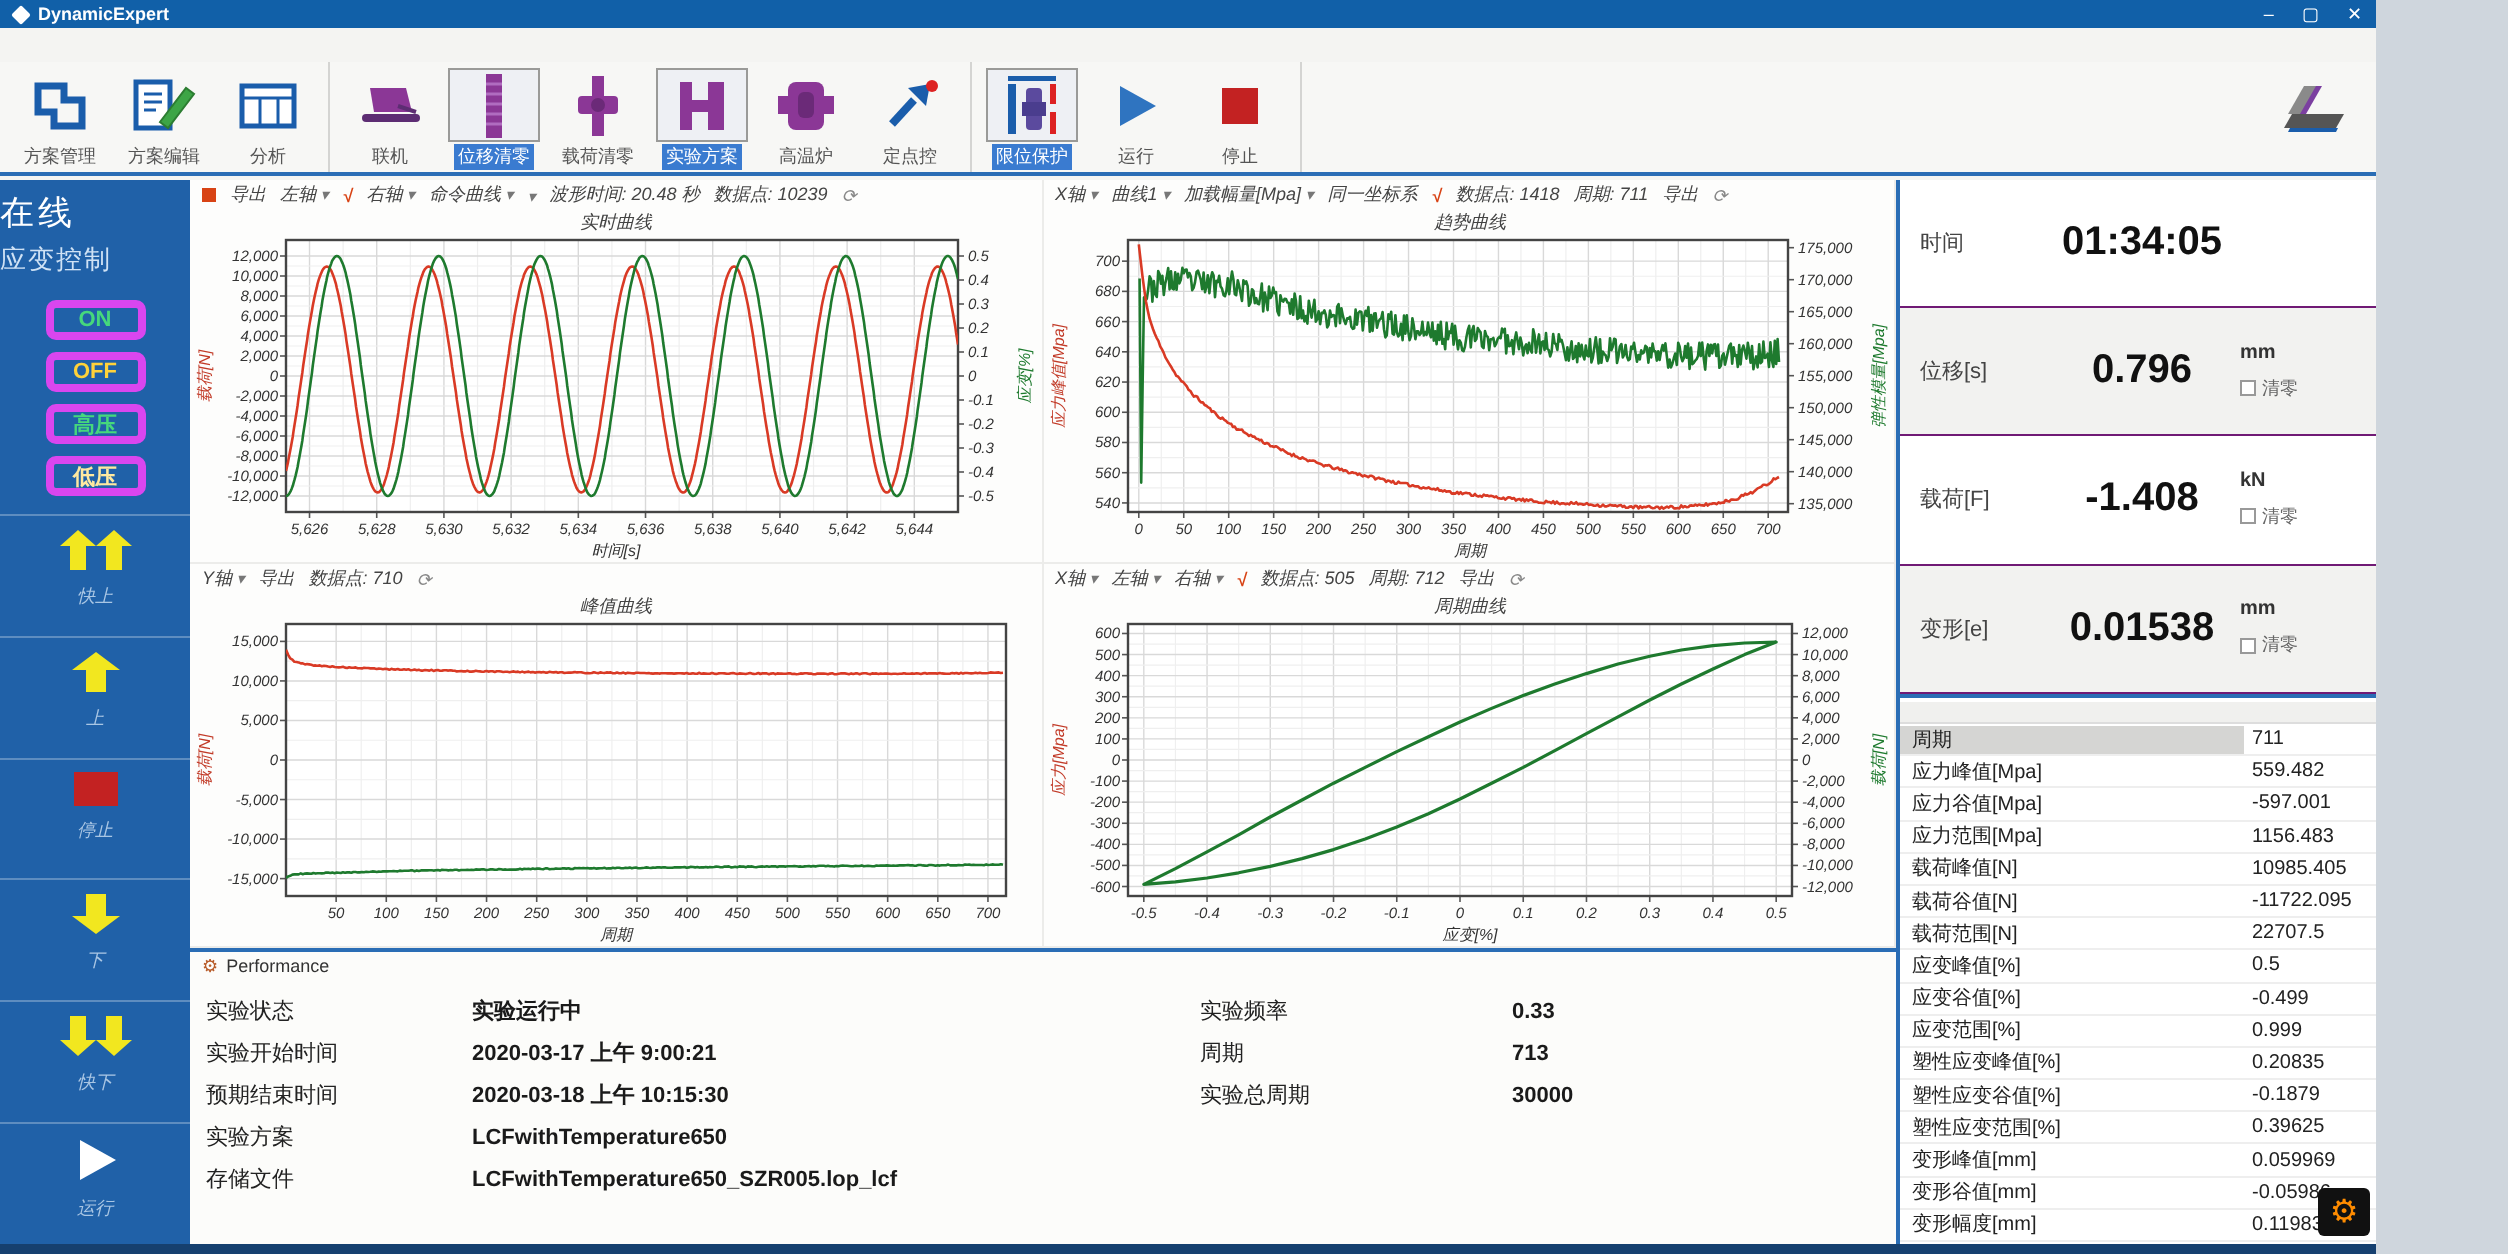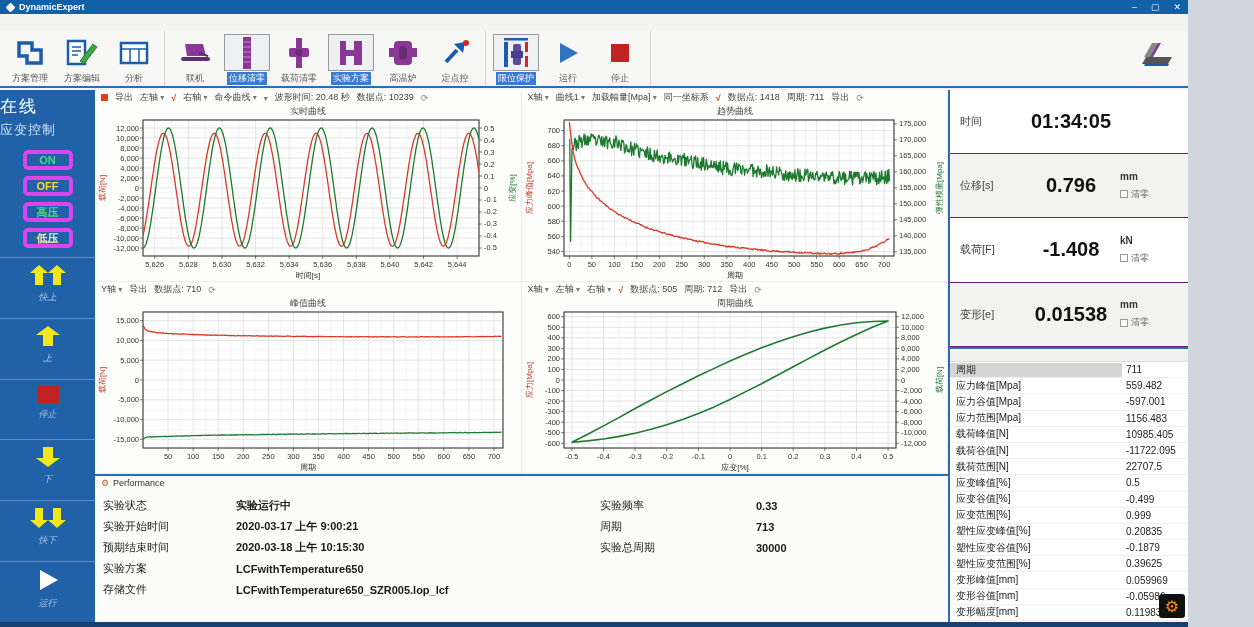--- a/index.html
+++ b/index.html
@@ -40,21 +40,21 @@
          display:flex; align-items:center; justify-content:center;
          font-size:11px; font-weight:bold; cursor:pointer; }
   .jogs { width:100%; flex:1; display:flex; flex-direction:column; margin-top:6px; }
   .jog { border-top:1px solid rgba(255,255,255,.28); text-align:center; padding:6px 0 3px; flex:1;font-style:italic; }
   .jog-label { font-size:9px; color:#a9c6e4; margin-top:1px; }
 
   
   .charts { position:absolute; left:95px; top:90px; width:853px; height:384px; background:#fdfdfc;
             display:grid; grid-template-columns:1fr 1fr; grid-template-rows:1fr 1fr; }
   .chart-panel { position:relative; padding:1px 2px 0; border-right:1px solid #ececea;
-                 border-bottom:1px solid #ececea; overflow:hidden; }
+                 border-bottom:1px solid #ececea; overflow:hidden;font-style:italic; }
   .chart-toolbar { height:13px; display:flex; align-items:center; gap:7px; padding-left:4px;
                    font-size:9px; color:#444; white-space:nowrap; overflow:hidden; }
   .frag.drop::after { content:" ▾"; color:#777; font-size:8px; }
   .frag.accent { color:#d84315; font-weight:bold; }
   .lead-sq { width:7px; height:7px; background:#d84315; display:inline-block; }
   .refresh { color:#888; font-size:9px; }
 
   
   .perf { position:absolute; left:95px; top:474px; width:853px; bottom:5px; background:#fcfcfa;
           border-top:2px solid #2a6db5; font-size:11px; color:#222; }

